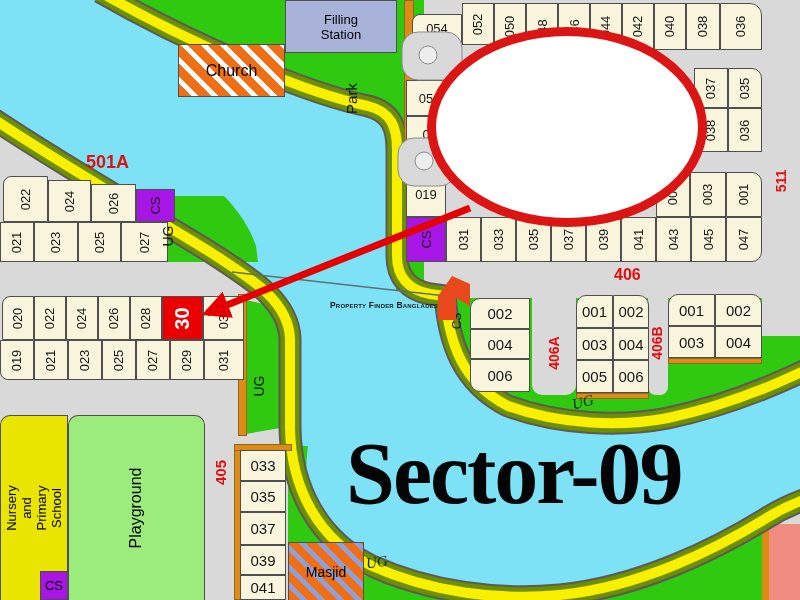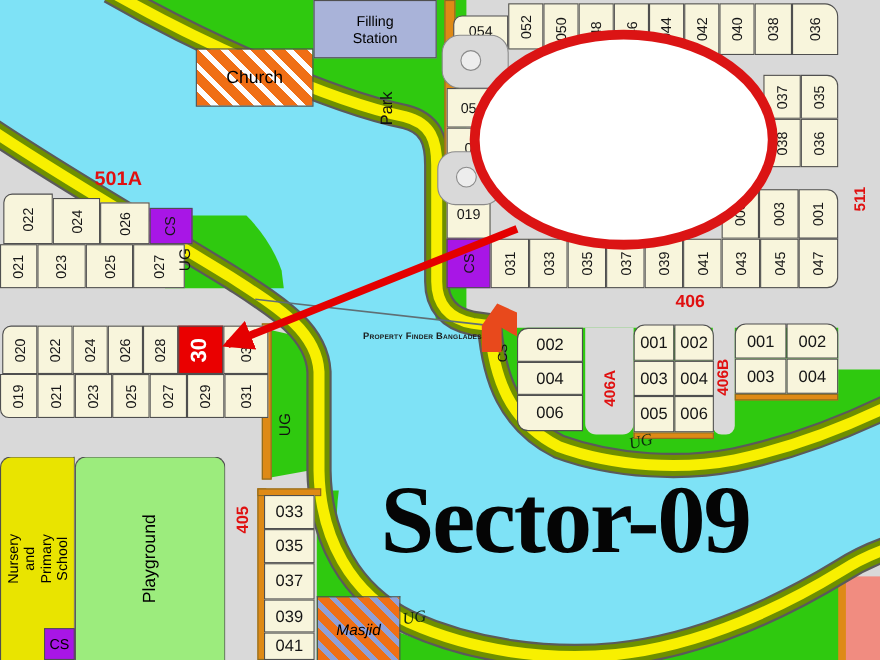--- a/index.html
+++ b/index.html
@@ -19,21 +19,21 @@
   .vlab span{transform:rotate(-90deg);white-space:nowrap;}
   .roadlabel{color:#E01010;font-weight:bold;}
   .arealabel{color:#111;}
   .prewrap{white-space:pre-line;text-align:center;}
   .box{position:absolute;box-sizing:border-box;border:1px solid #4F4F4F;
        display:flex;align-items:center;justify-content:center;}
   .hatch-church{background:repeating-linear-gradient(45deg,#F06F15 0 9px,#FDFDFD 9px 14px);}
   .hatch-masjid{background:repeating-linear-gradient(45deg,#F06F15 0 8px,#8FA0D8 8px 13px);}
   #filling{background:#A9B3D9;font-size:13px;}
   #church{font-size:16px;font-weight:500;margin-top:44px;}
-  #masjid{font-size:14px;font-weight:500;font-style:italic;}
+  #masjid{font-size:14px;font-weight:500;}
   #playground{background:#9CEC7D;border-radius:10px 10px 0 0;}
   #playground span{transform:rotate(-90deg);font-size:16px;}
   #nursery{background:#E9E400;border-radius:10px 0 0 0;}
   #nursery span{transform:rotate(-90deg);font-size:13px;width:170px;text-align:center;}
   #nursery-cs{background:#A816E6;font-size:13px;font-weight:500;border:1px solid #4F4F4F;}
   #watermark{position:absolute;left:330px;top:300px;width:122px;font-variant:small-caps;
              font-size:8.5px;font-weight:600;letter-spacing:.2px;color:#1a1a1a;white-space:nowrap;}
   #sector-label{position:absolute;left:346px;top:430px;font-family:"Liberation Serif",serif;
                 font-weight:bold;font-size:88px;line-height:1;color:#050505;letter-spacing:-2px;}
   #callout{position:absolute;left:427px;top:27px;width:280px;height:200px;background:#fff;

